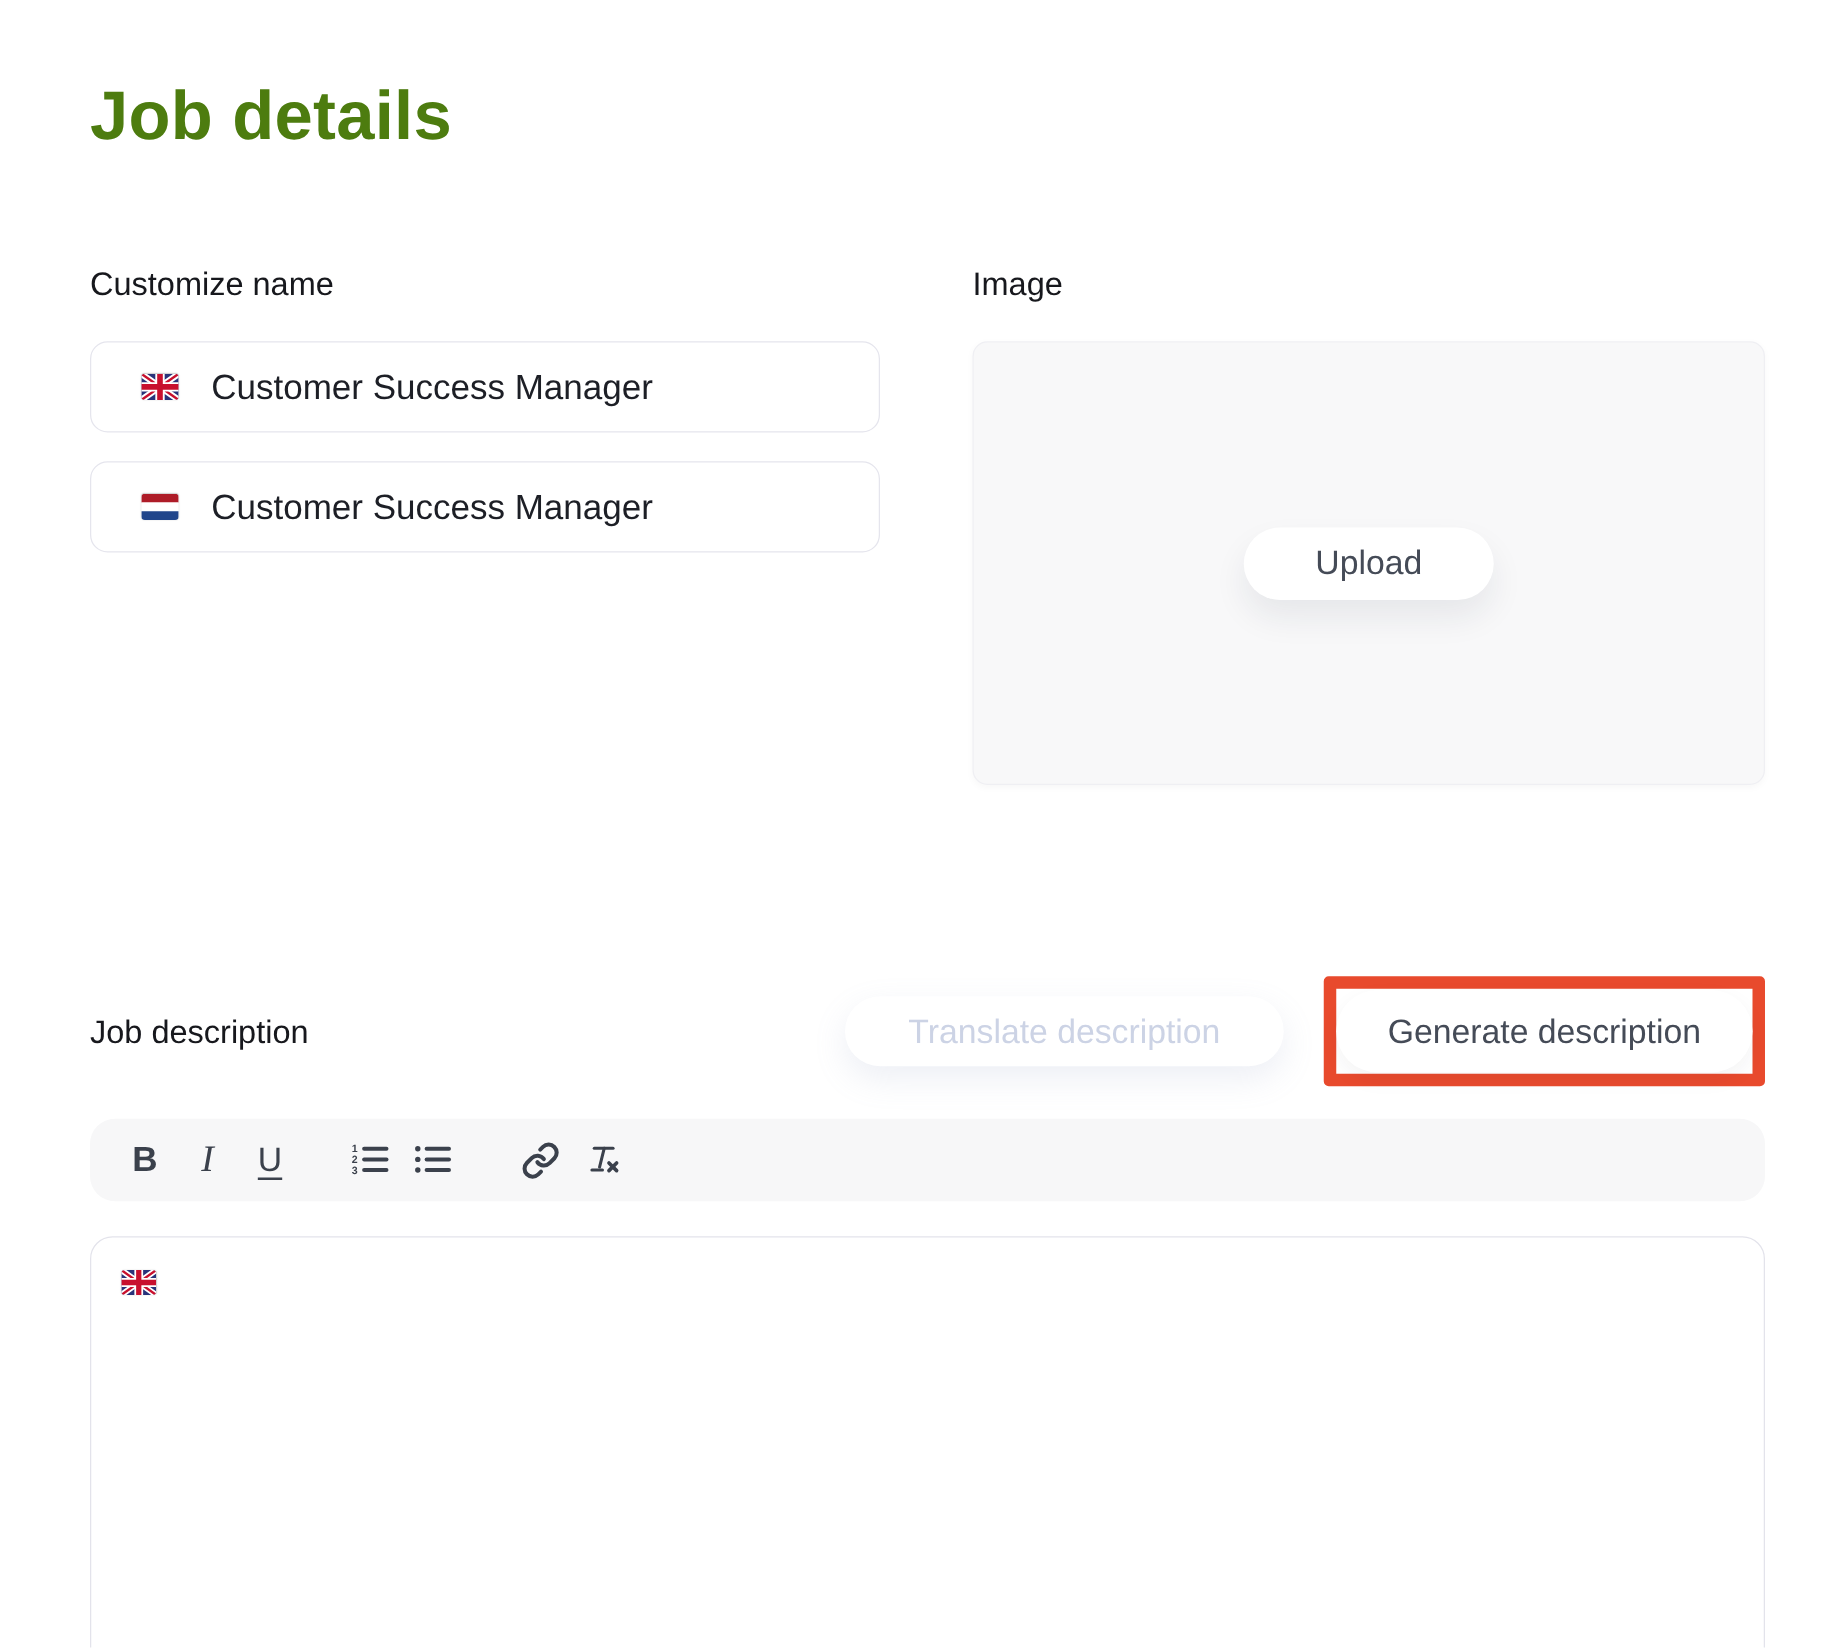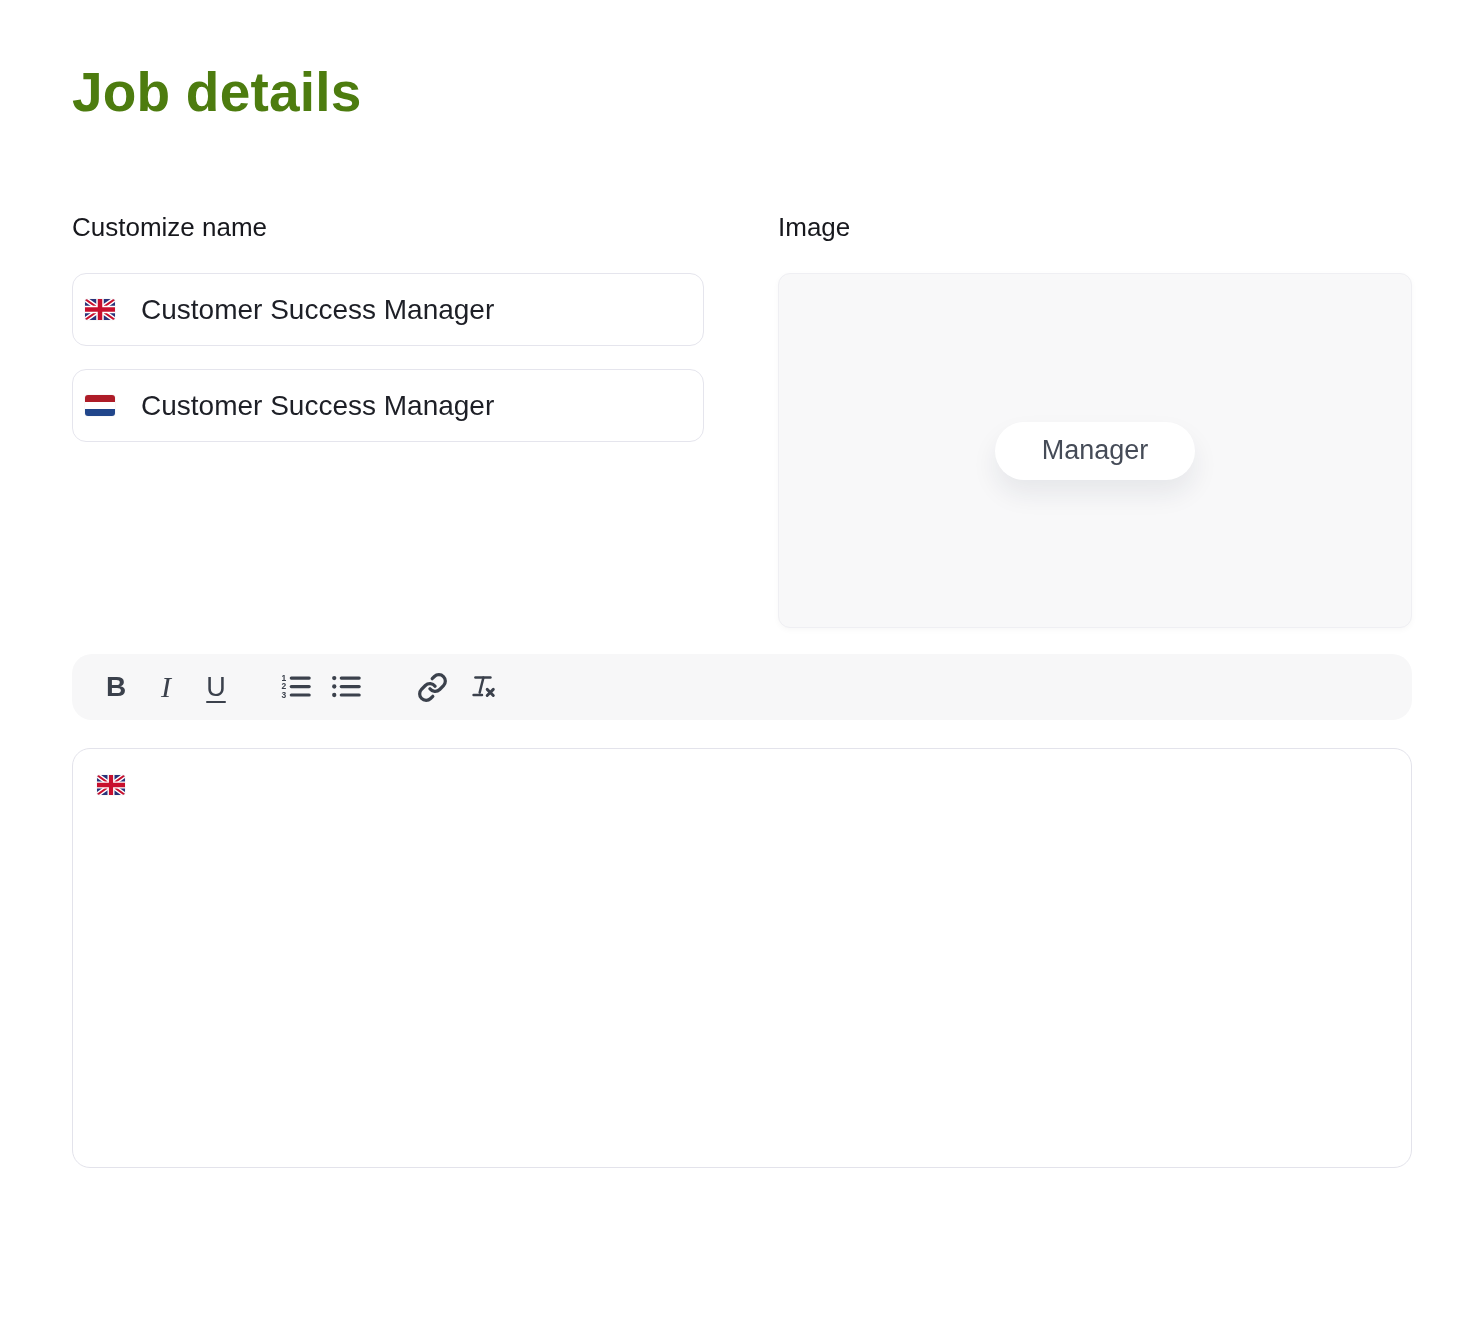--- a/index.html
+++ b/index.html
@@ -32,21 +32,21 @@
     color: #17181d;
     margin-bottom: 32px;
   }
 
   .name-input-wrap {
     display: flex; align-items: center;
     width: 632px; height: 73px;
     border: 1px solid #e5e5ed;
     border-radius: 14px;
     background: #fff;
-    padding-left: 12px;
+    padding-left: 40px;
     margin-bottom: 23px;
   }
   .flag {
     display: inline-block;
     width: 30px; height: 21px;
     border-radius: 3px;
     overflow: hidden;
     flex: 0 0 auto;
     box-shadow: 0 0 1px rgba(0,0,0,.25);
   }
@@ -191,26 +191,34 @@
             <rect y="28" width="60" height="14" fill="#21468b"></rect>
           </svg>
         </span>
         <input class="name-input" type="text" value="Customer Success Manager" style="">
       </div>
     </div>
 
     <div class="col-right">
       <div class="field-label">Image</div>
       <div class="image-panel">
-        <button class="upload-btn">Manager</button>
+        <button class="upload-btn">Upload</button>
       </div>
     </div>
 
   </div>
 
+  <div class="desc-header">
+    <div class="desc-label">Job description</div>
+    <div class="desc-spacer"></div>
+    <button class="translate-btn">Translate description</button>
+    <div class="highlight-box">
+      <button class="generate-btn">Generate description</button>
+    </div>
+  </div>
 
   <div class="editor-toolbar">
     <button class="tb-btn tb-bold">B</button>
     <button class="tb-btn tb-italic">I</button>
     <button class="tb-btn tb-underline">U</button>
 
     <button class="tb-btn tb-gap">
       <svg width="34" height="30" viewBox="0 0 34 30" fill="none">
         <g stroke="#3b414c" stroke-width="3.4" stroke-linecap="round">
           <line x1="12" y1="5.5" x2="31" y2="5.5"></line>

